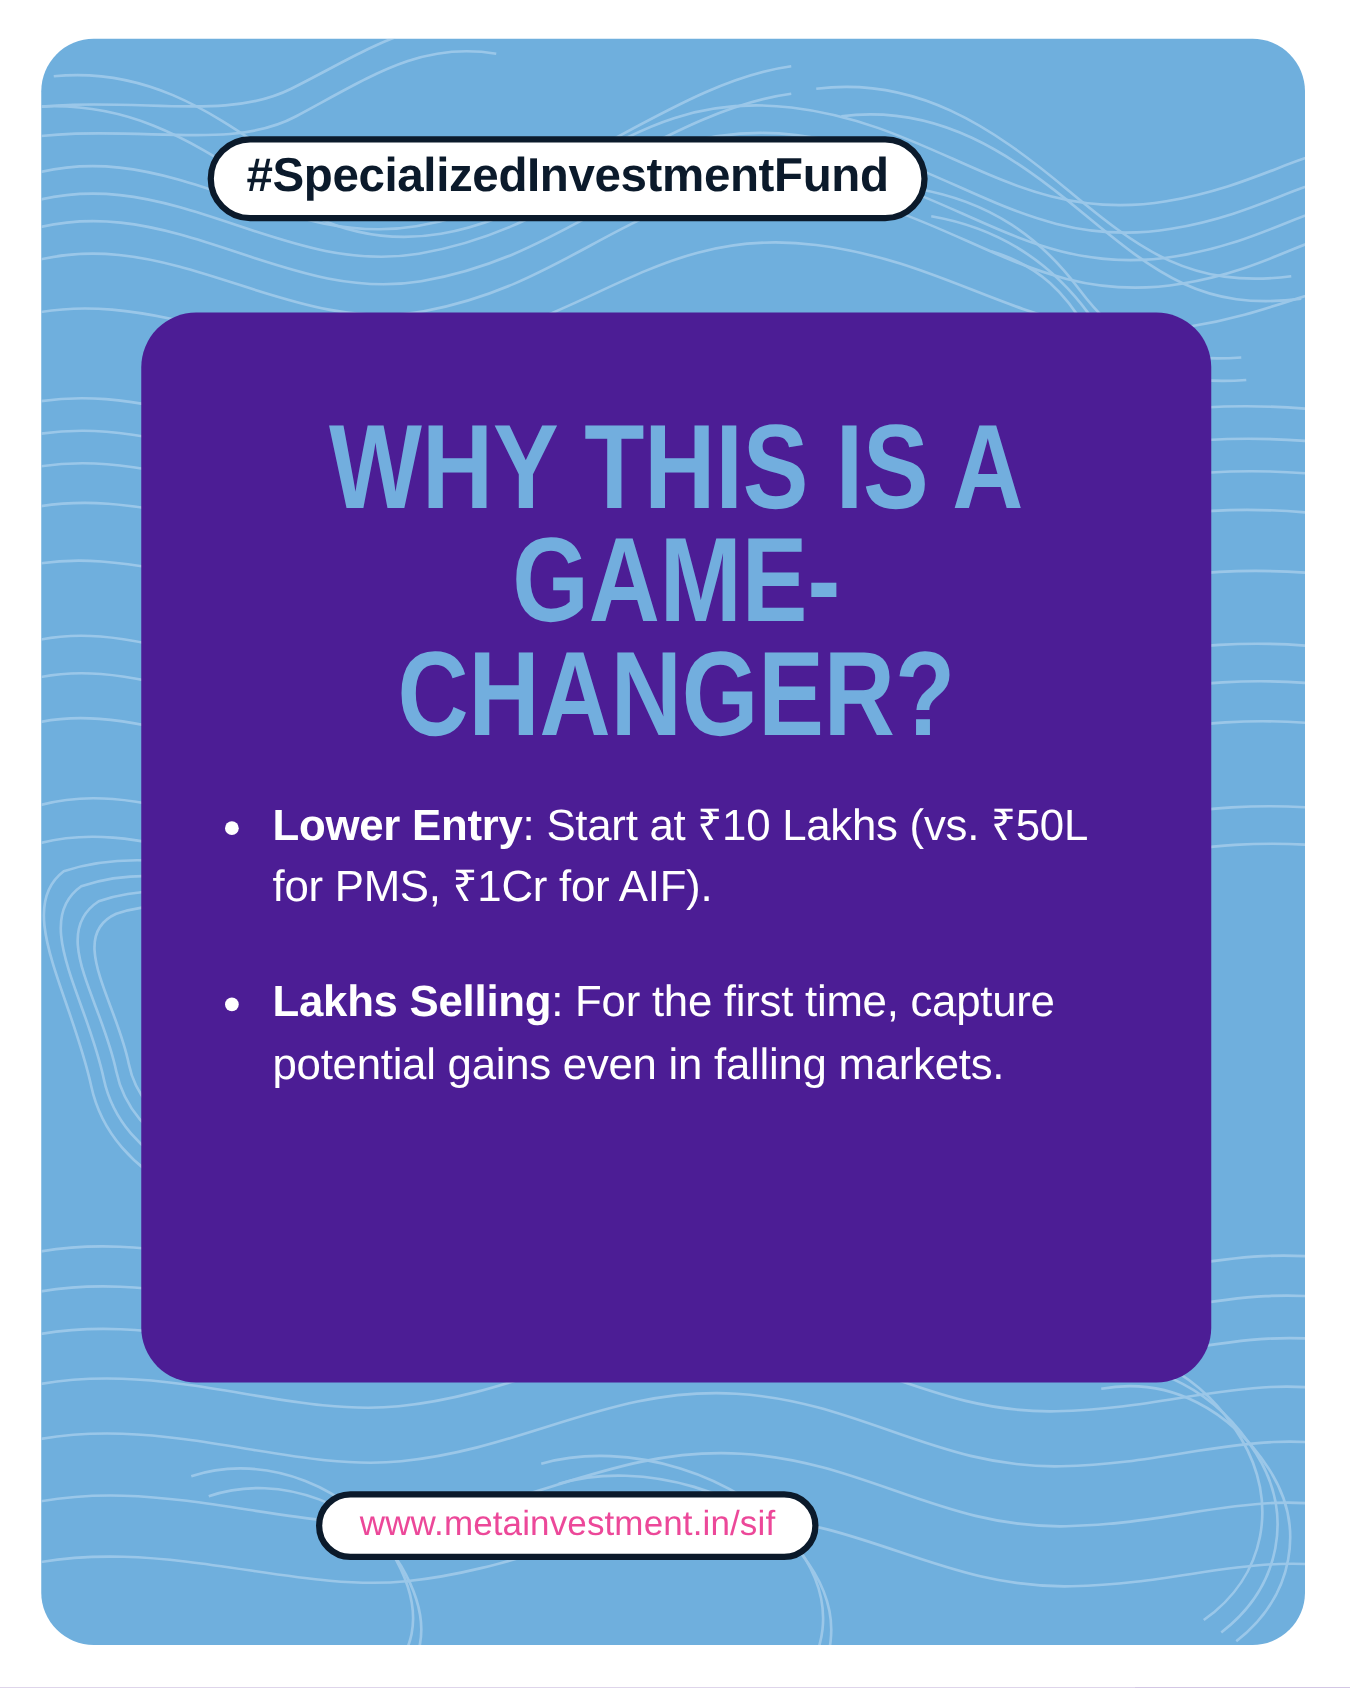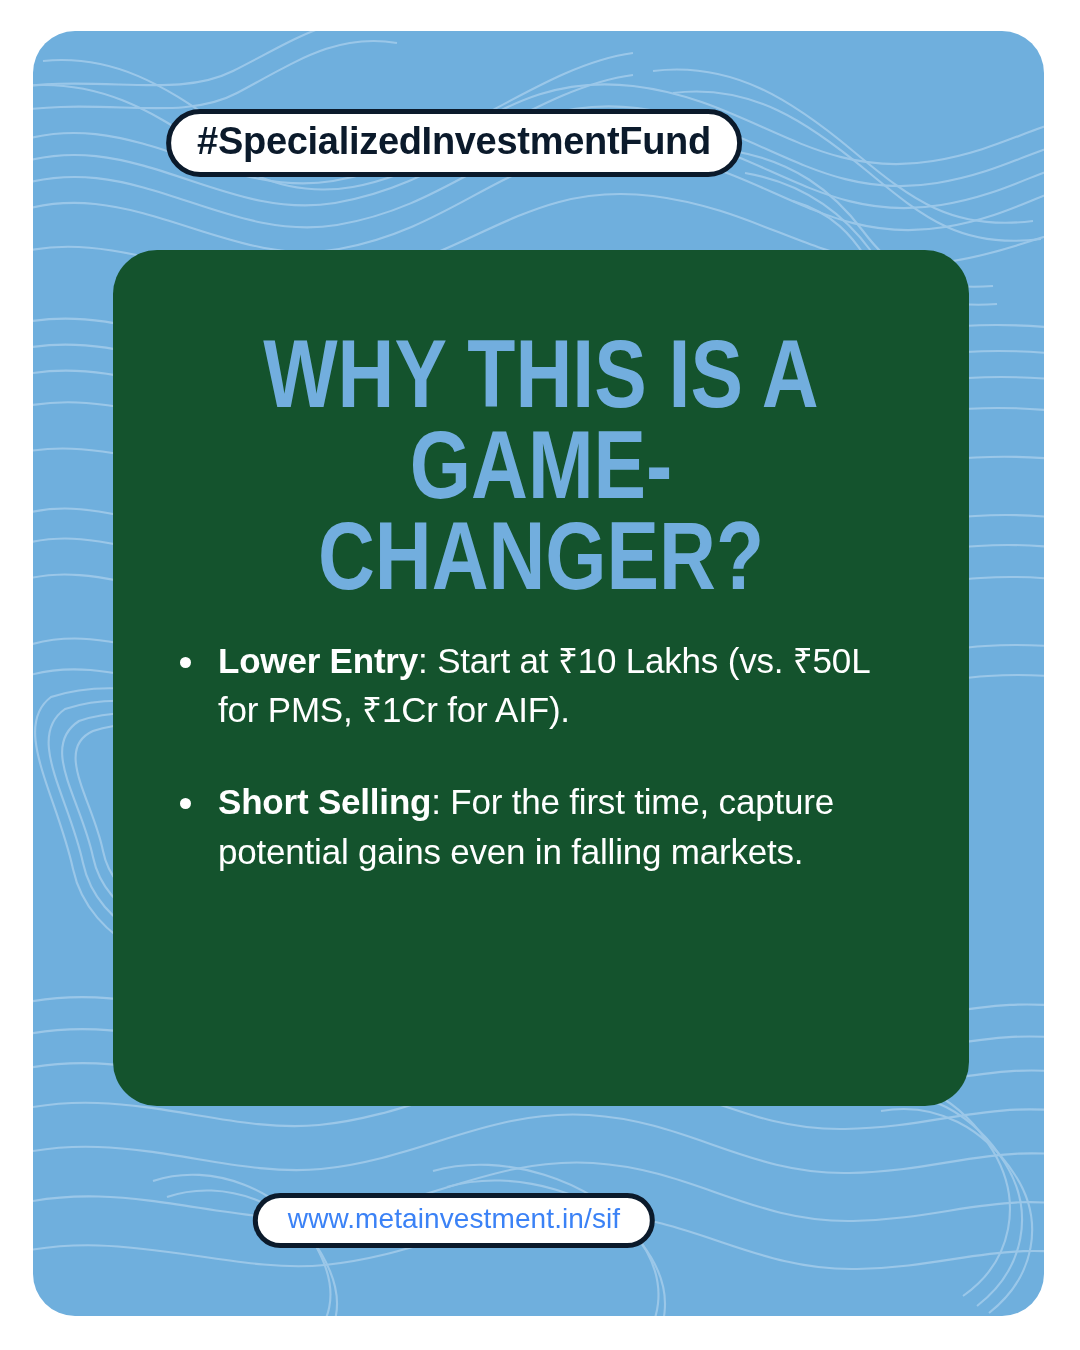--- a/index.html
+++ b/index.html
@@ -64,21 +64,21 @@
     display: block;
   }
 
   
   .dark-card {
     position: absolute;
     left: 113px;
     top: 250px;
     width: 856px;
     height: 856px;
-    background: #14532d;
+    background: #4c1d95;
     border-radius: 44px;
     z-index: 4;
     box-sizing: border-box;
     padding: 0;
   }
 
   .headline {
     margin: 0;
     padding: 78px 46px 0 46px;
     text-align: center;
@@ -133,21 +133,21 @@
     border: 5px solid #0b1a2b;
     border-radius: 999px;
     padding: 5px 30px 8px 30px;
     white-space: nowrap;
     z-index: 5;
   }
   .url-text {
     font-family: "Liberation Sans", sans-serif;
     font-size: 28px;
     font-weight: 400;
-    color: #3b82f6;
+    color: #ec4899;
     line-height: 1.15;
     display: block;
     letter-spacing: 0.1px;
   }
 </style>
 </head>
 <body>
 
 <div class="poster">
 
@@ -214,21 +214,21 @@
   <div class="dark-card">
     <h1 class="headline">WHY THIS IS A GAME-CHANGER?</h1>
 
     <ul class="bullets">
       <li class="bullet-item">
         <span class="bullet-dot"></span>
         <span class="bullet-lead">Lower Entry</span><span>: </span><span>Start at ₹10 Lakhs (vs. ₹50L for PMS, ₹1Cr for AIF).</span>
       </li>
       <li class="bullet-item">
         <span class="bullet-dot"></span>
-        <span class="bullet-lead">Short Selling</span><span>: </span><span>For the first time, capture potential gains even in falling markets.</span>
+        <span class="bullet-lead">Lakhs Selling</span><span>: </span><span>For the first time, capture potential gains even in falling markets.</span>
       </li>
     </ul>
   </div>
 
   <div class="url-pill">
     <span class="url-text">www.metainvestment.in/sif</span>
   </div>
 
 </div>
 

